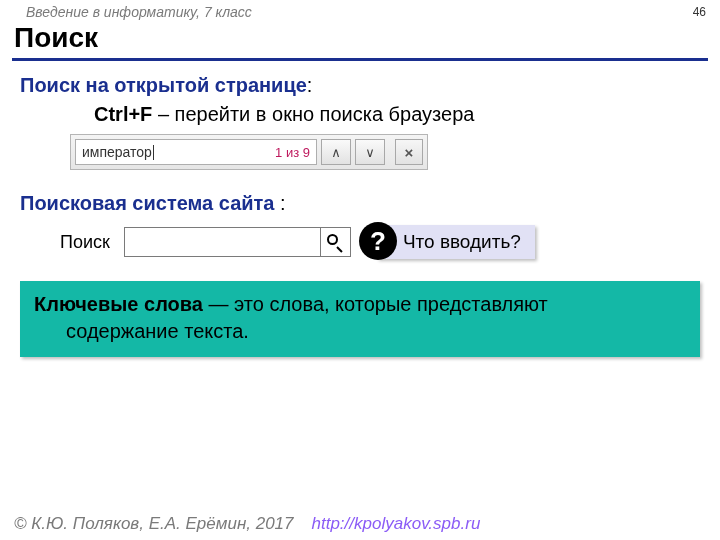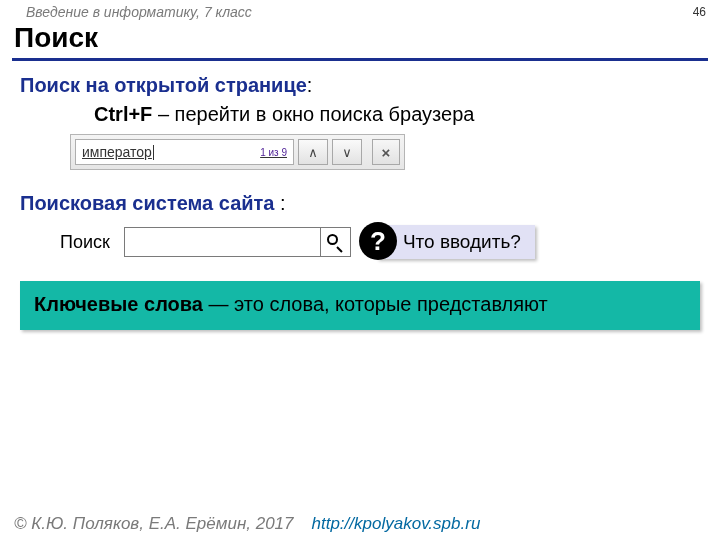--- a/index.html
+++ b/index.html
@@ -46,35 +46,34 @@
   .findbar {
     margin: 0 0 0 50px;
     display: inline-flex;
     align-items: center;
     background: linear-gradient(#f4f4f4, #e6e6e6);
     border: 1px solid #b5b5b5;
     padding: 4px;
     gap: 4px;
   }
   .findbar-input {
-    width: 219px;
+    width: 242px;
     height: 26px;
     background: #fff;
     border: 1px solid #aeaeae;
     padding: 0 6px;
     font-size: 14px;
     color: #333;
     display: flex;
     align-items: center;
     justify-content: space-between;
-    text-decoration: underline;
   }
   .findbar-input .caret { border-left: 1px solid #333; height: 15px; margin-left: 1px; }
   .findbar-input .left { display: flex; align-items: center; }
-  .findbar-count { color: #4c1d95; font-size: 10px; }
+  .findbar-count { color: #be185d; font-size: 13px; }
   .findbar-btn {
     width: 30px; height: 26px;
     background: linear-gradient(#fafafa, #e2e2e2);
     border: 1px solid #a8a8a8;
     display: flex; align-items: center; justify-content: center;
     font-size: 13px; color: #444;
   }
   .findbar-close {
     width: 28px; height: 26px;
     margin-left: 6px;
@@ -155,21 +154,21 @@
   .footer {
     position: absolute;
     left: 0; right: 0; bottom: 6px;
     padding: 0 14px;
     font-size: 17px;
     color: #7a7a7a;
     font-style: italic;
     display: flex;
     gap: 18px;
   }
-  .footer .link { color: #0369a1; }
+  .footer .link { color: #8b5cf6; }
 </style>
 </head>
 <body>
 
 <div class="header-top">
   <span>Введение в информатику, 7 класс</span>
   <span class="page-number">46</span>
 </div>
 
 <div class="title">Поиск</div>
@@ -219,20 +218,21 @@
         </div>
       </div>
       <div class="question-callout">
         <div class="question-badge">?</div>
         <span>Что вводить?</span>
       </div>
     </div>
 
     <div class="definition-box">
       <span class="term">Ключевые слова</span><span> — это слова, которые представляют</span>
+      <span class="cont">содержание текста.</span>
     </div>
   </div>
 </div>
 
 <div class="footer">
   <span>© К.Ю. Поляков, Е.А. Ерёмин, 2017</span>
   <span class="link">http://kpolyakov.spb.ru</span>
 </div>
 
 </body></html>

